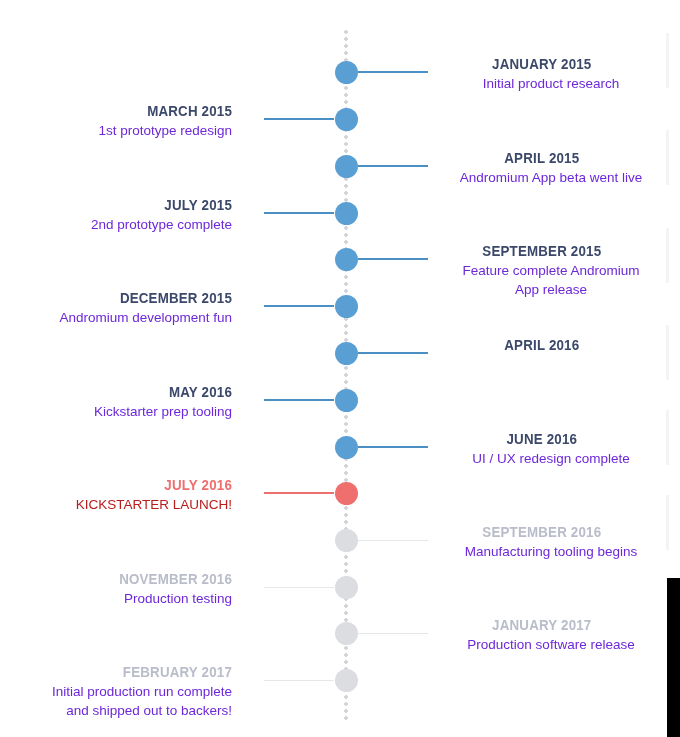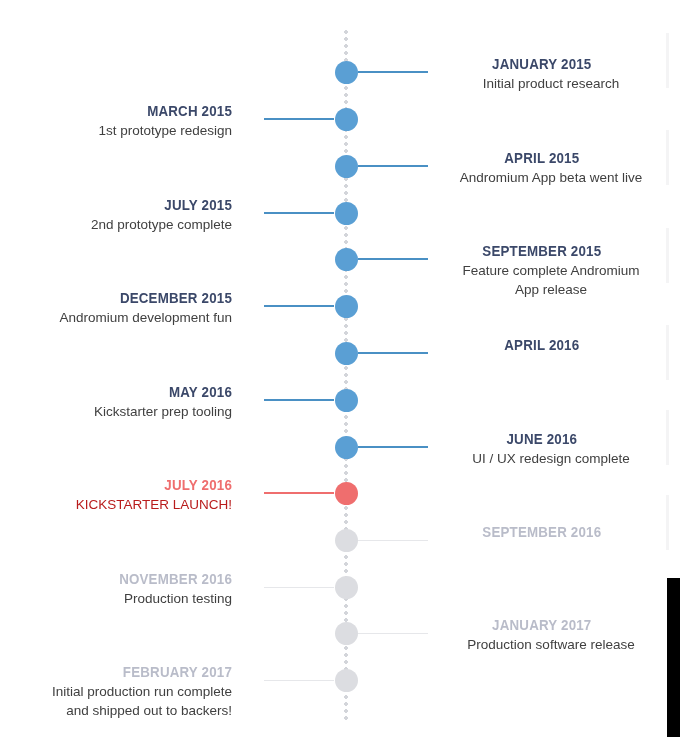--- a/index.html
+++ b/index.html
@@ -100,21 +100,21 @@
     white-space: nowrap;
   }
   .entry.right .heading { transform-origin: left center; }
   .entry.left .heading { transform-origin: right center; }
   .entry.accent .heading { color: #ef6e6e; }
   .entry.future .heading { color: #b9bcc9; }
 
   .desc {
     font-family: "Liberation Sans", sans-serif;
     font-size: 13.5px;
-    color: #404040;
+    color: #6d28d9;
     line-height: 18.5px;
     margin: 2px 0 0 0;
     white-space: pre-line;
   }
   .entry.accent .desc { color: #b91c1c; margin-left: 28px; }
 
   
   .edge-tick {
     position: absolute;
     left: 666px;
@@ -220,20 +220,21 @@
         <div class="textblock">
           <p class="heading">JULY 2016</p>
           <p class="desc">KICKSTARTER LAUNCH!</p>
         </div>
       </div>
       <div class="entry right future" style="top: 540px;">
         <div class="dot"></div>
         <div class="connector"></div>
         <div class="textblock">
           <p class="heading">SEPTEMBER 2016</p>
+          <p class="desc">Manufacturing tooling begins</p>
         </div>
       </div>
       <div class="entry left future" style="top: 587px;">
         <div class="dot"></div>
         <div class="connector"></div>
         <div class="textblock">
           <p class="heading">NOVEMBER 2016</p>
           <p class="desc">Production testing</p>
         </div>
       </div>

